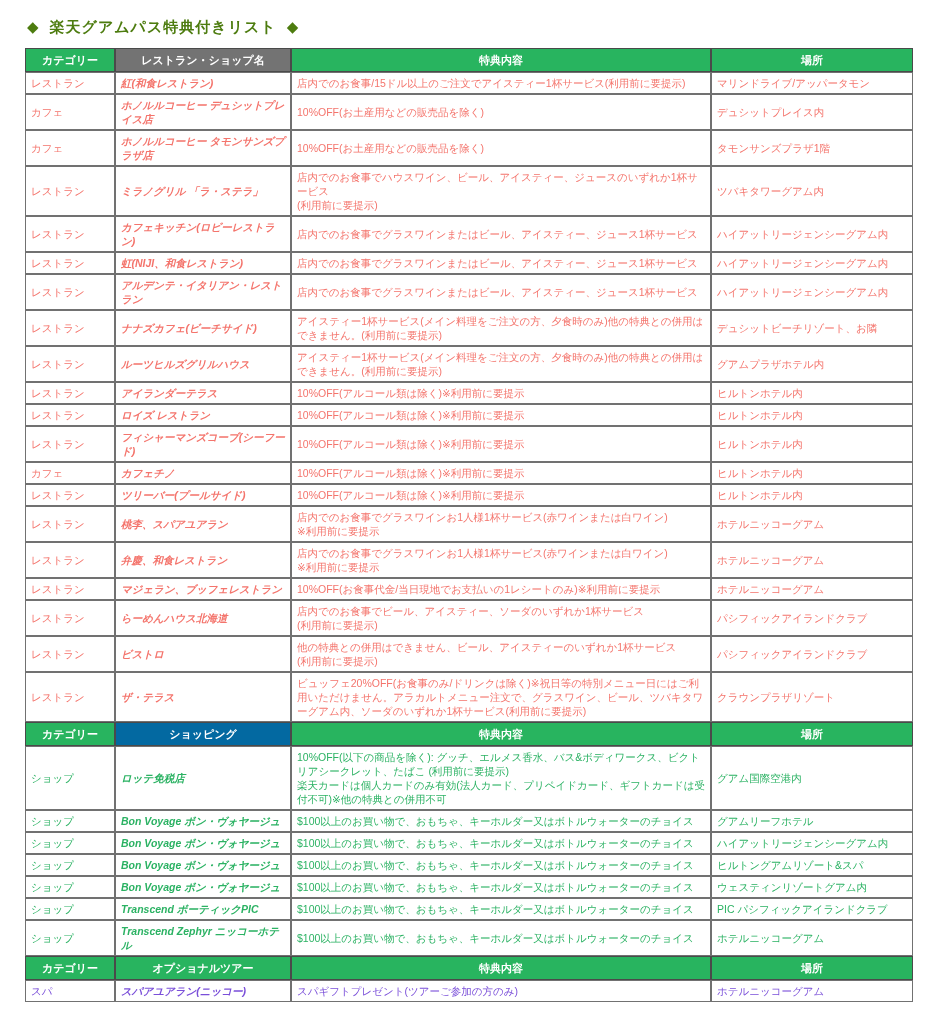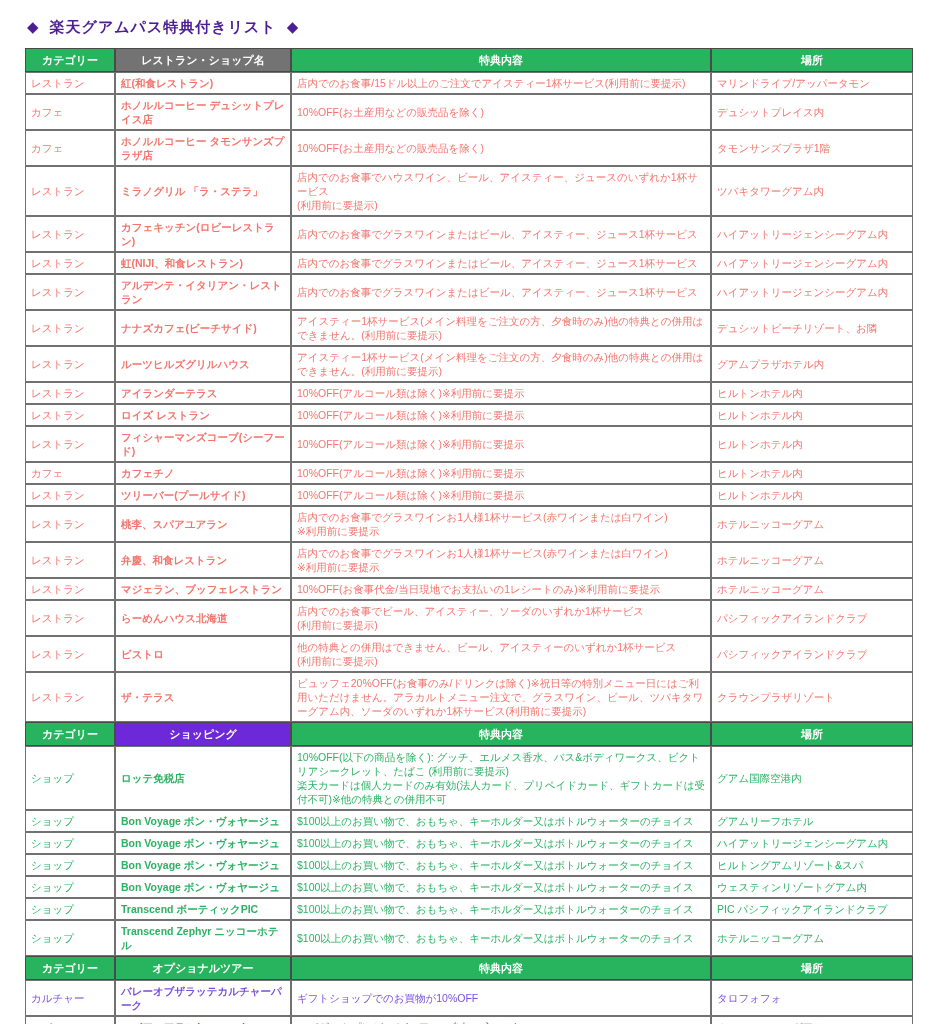--- a/index.html
+++ b/index.html
@@ -42,29 +42,29 @@
     padding: 4px 4px;
     line-height: 14px;
   }
   table.benefits td {
     border: 1px solid #717171;
     padding: 3px 5px;
     line-height: 14px;
     vertical-align: middle;
     overflow: hidden;
   }
-  td.name { font-weight: bold; }
+  td.name { font-weight: bold; font-style: italic; }
   td.benefit { white-space: pre-line; }
 </style>
 </head>
 <body>
 
 <div class="page">
 
-  <div class="title" id="page-title" style="color: #4c1d95;">
+  <div class="title" id="page-title" style="color: #4d7c0f;">
     <span class="diamond">◆</span><span>楽天グアムパス特典付きリスト</span><span class="diamond right">◆</span>
   </div>
 
   <table class="benefits" id="benefits-table">
     <colgroup>
       <col class="c-cat">
         <col class="c-name">
         <col class="c-ben">
         <col class="c-loc">
     </colgroup>
@@ -195,21 +195,21 @@
           <td class="loc">パシフィックアイランドクラブ</td>
         </tr>
         <tr style="color: rgb(244, 116, 108);">
           <td class="cat">レストラン</td>
           <td class="name">ザ・テラス</td>
           <td class="benefit">ビュッフェ20%OFF(お食事のみ/ドリンクは除く)※祝日等の特別メニュー日にはご利用いただけません。アラカルトメニュー注文で、グラスワイン、ビール、ツバキタワーグアム内、ソーダのいずれか1杯サービス(利用前に要提示)</td>
           <td class="loc">クラウンプラザリゾート</td>
         </tr>
         <tr>
           <th style="background: rgb(40, 180, 95);">カテゴリー</th>
-          <th style="background: #6d28d9;">ショッピング</th>
+          <th style="background: #0369a1;">ショッピング</th>
           <th style="background: rgb(40, 180, 95);">特典内容</th>
           <th style="background: rgb(40, 180, 95);">場所</th>
         </tr>
         <tr style="color: rgb(43, 178, 99);">
           <td class="cat">ショップ</td>
           <td class="name">ロッテ免税店</td>
           <td class="benefit">10%OFF(以下の商品を除く): グッチ、エルメス香水、バス&amp;ボディワークス、ビクトリアシークレット、たばこ (利用前に要提示)
 楽天カードは個人カードのみ有効(法人カード、プリペイドカード、ギフトカードは受付不可)※他の特典との併用不可</td>
           <td class="loc">グアム国際空港内</td>
         </tr>
@@ -249,26 +249,20 @@
           <td class="benefit">$100以上のお買い物で、おもちゃ、キーホルダー又はボトルウォーターのチョイス</td>
           <td class="loc">ホテルニッコーグアム</td>
         </tr>
         <tr>
           <th style="background: rgb(40, 180, 95);">カテゴリー</th>
           <th style="background: rgb(40, 180, 95);">オプショナルツアー</th>
           <th style="background: rgb(40, 180, 95);">特典内容</th>
           <th style="background: rgb(40, 180, 95);">場所</th>
         </tr>
         <tr style="color: rgb(122, 79, 217);">
-          <td class="cat">カルチャー</td>
-          <td class="name">バレーオブザラッテカルチャーパーク</td>
-          <td class="benefit">ギフトショップでのお買物が10%OFF</td>
-          <td class="loc">タロフォフォ</td>
-        </tr>
-        <tr style="color: rgb(122, 79, 217);">
           <td class="cat">スパ</td>
           <td class="name">スパアユアラン(ニッコー)</td>
           <td class="benefit">スパギフトプレゼント(ツアーご参加の方のみ)</td>
           <td class="loc">ホテルニッコーグアム</td>
         </tr>
       </tbody>
   </table>
 
 </div>
 

